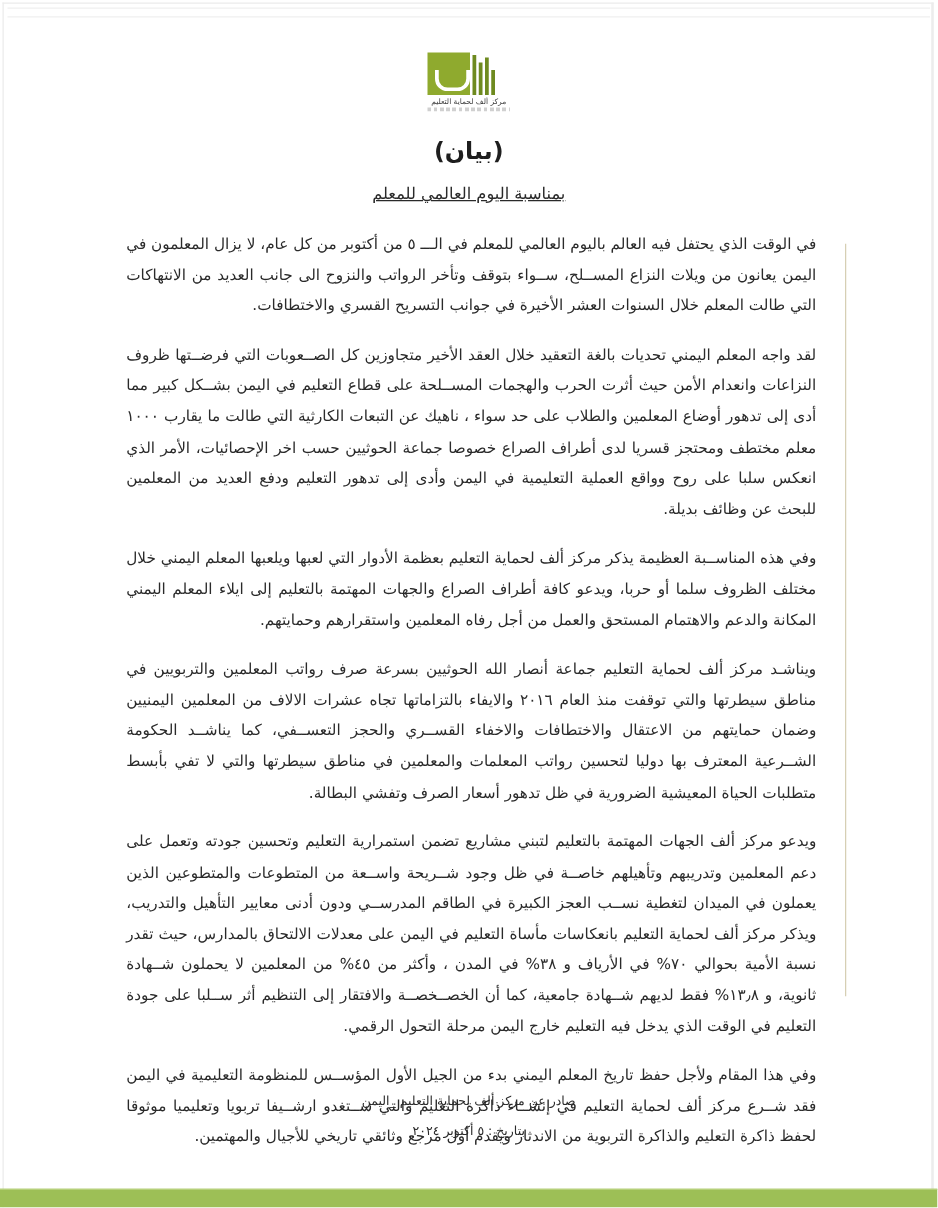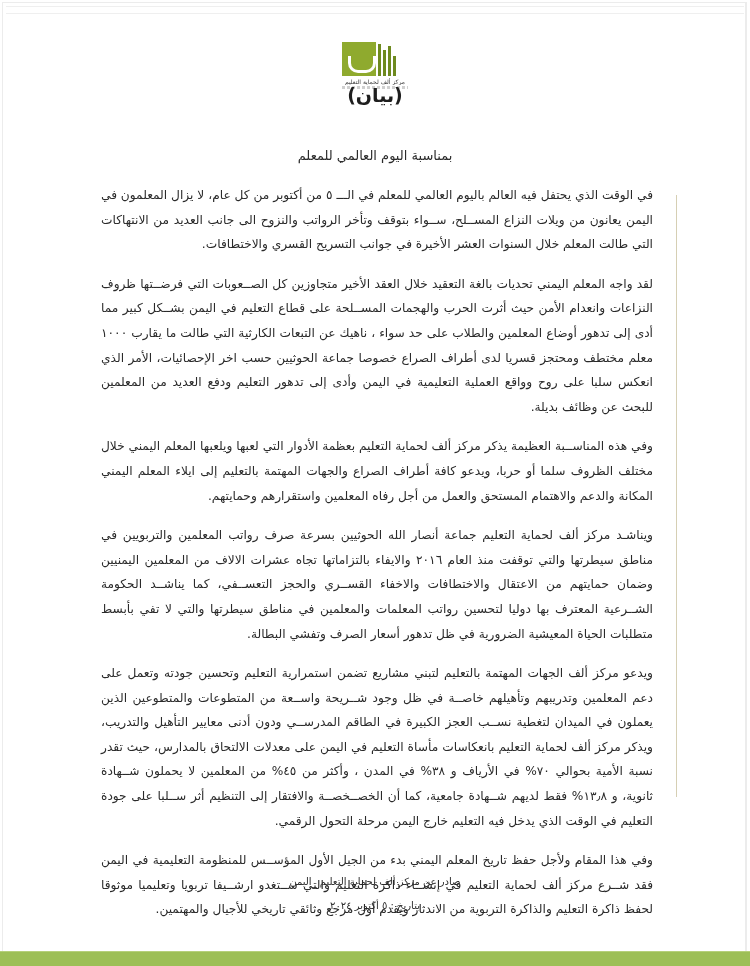--- a/index.html
+++ b/index.html
@@ -77,34 +77,35 @@
       position: absolute;
       left: 0; top: 44px;
       width: 66px;
       height: 3px;
       background: repeating-linear-gradient(90deg, #c4c4c4 0 3px, transparent 3px 5px);
       opacity: 0.8;
     }
     .doc-title {
       position: absolute;
       left: 0; right: 0;
-      top: 84px;
+      top: 110px;
       text-align: center;
       font-family: "DejaVu Sans", sans-serif;
       font-weight: bold;
       font-size: 19px;
       color: #1e1e1e;
     }
     .subtitle {
       position: absolute;
       right: 0; left: 0;
       top: 148px;
       text-align: center;
       font-size: 13px;
       color: #2a2a2a;
+      text-decoration: underline;
     }
     .side-rule {
       position: absolute;
       left: 676px;
       top: 195px;
       width: 1px;
       height: 602px;
       background: #d6cfb4;
     }
     .body-text {

